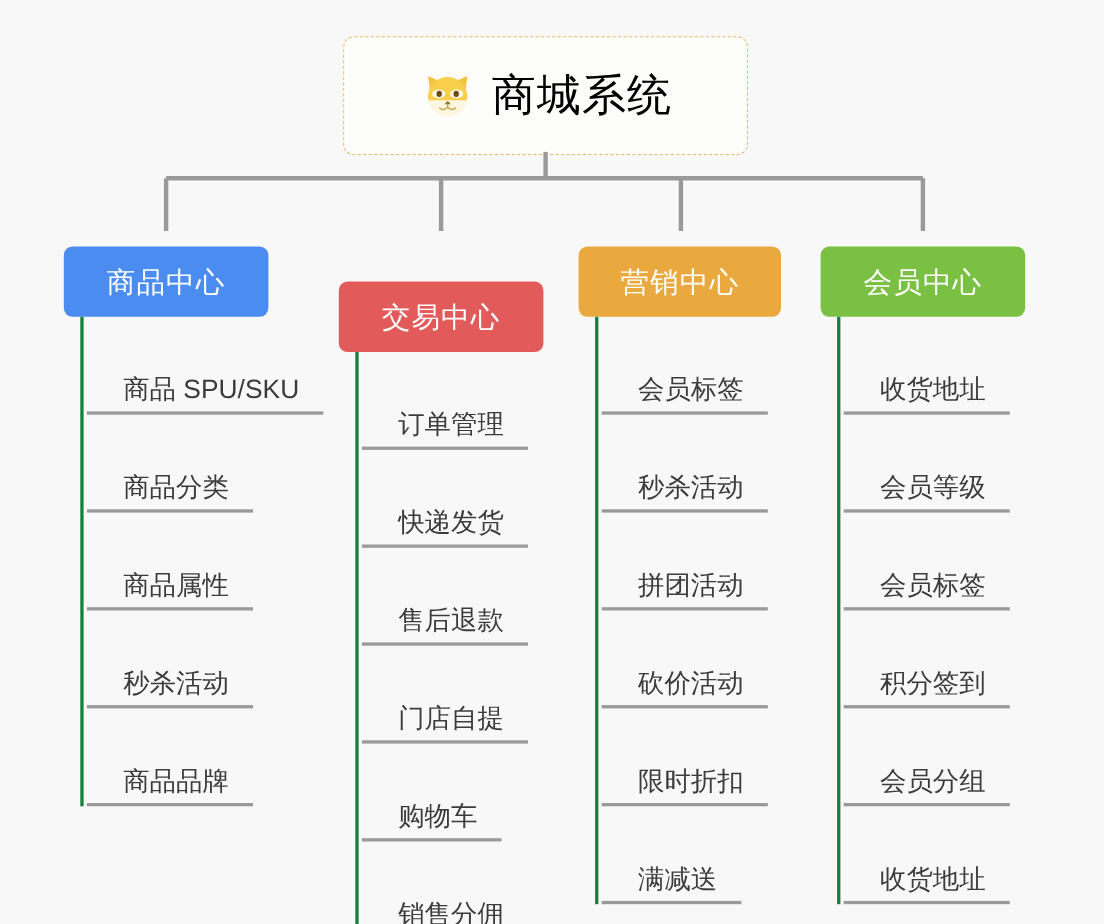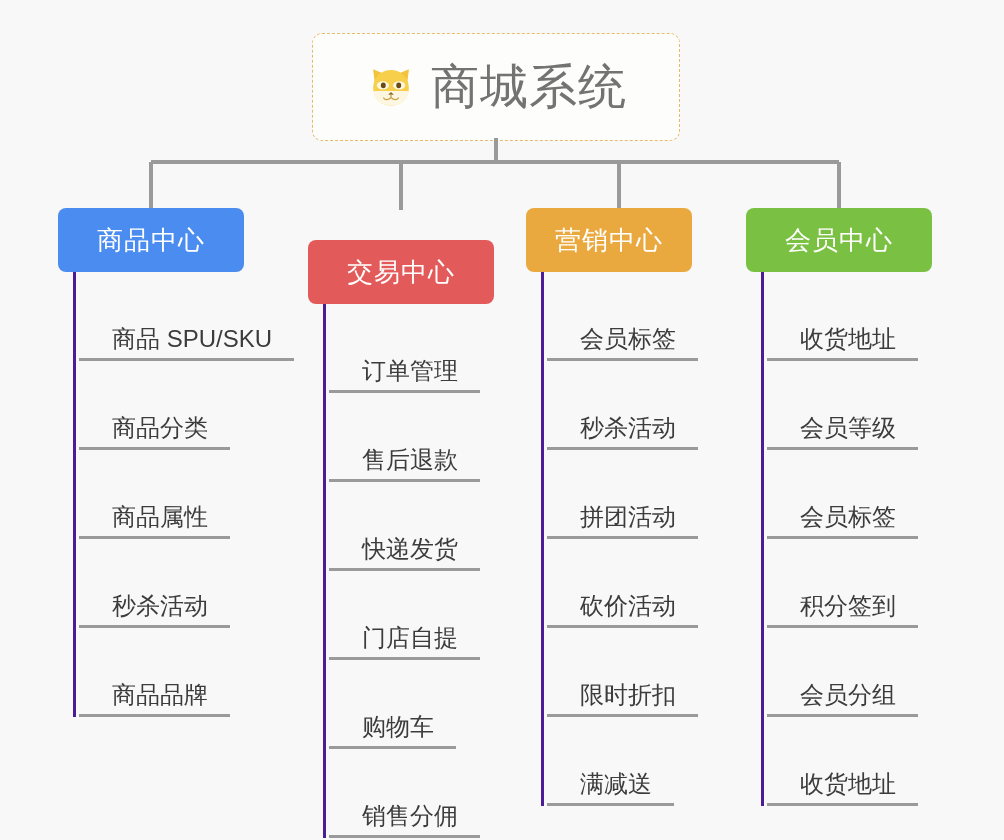--- a/index.html
+++ b/index.html
@@ -36,25 +36,26 @@
     justify-content: center;
     gap: 14px;
   }
   .root-icon {
     width: 52px;
     height: 52px;
     flex: 0 0 auto;
     display: block;
   }
   .root-title {
-    font-size: 48px;
+    font-size: 40px;
     line-height: 1;
-    color: #737373;
+    color: #000000;
     letter-spacing: 1px;
     white-space: nowrap;
+    font-family: Liberation Serif, serif;
   }
 
   
   .trunk-svg {
     position: absolute;
     left: 0;
     top: 138px;
     width: 1004px;
     height: 74px;
     pointer-events: none;
@@ -62,49 +63,49 @@
 
   
   .columns {
     position: absolute;
     left: 0;
     top: 208px;
     width: 1004px;
   }
   .column {
     position: absolute;
-    top: 0;
+    top: 16px;
     width: 222px;
   }
   .column.c0 { left: 58px; }
   .column.c1 { left: 308px; margin-top: 32px; }
   .column.c2 { left: 526px; }
   .column.c3 { left: 746px; }
 
   .cat-box {
     width: 186px;
     height: 64px;
     box-sizing: border-box;
     border-radius: 8px;
     display: flex;
     align-items: center;
     justify-content: center;
     color: #ffffff;
     font-size: 26px;
     letter-spacing: 1px;
     white-space: nowrap;
   }
-  .column.c2 .cat-box { width: 166px; }
+  .column.c2 .cat-box { width: 184px; }
 
   
   .leaves {
     position: relative;
     margin-left: 15px;
     padding-left: 3px;
-    border-left: 3px solid #4c1d95;
+    border-left: 3px solid #15803d;
   }
   .leaf {
     height: 89px;
     display: flex;
     align-items: flex-end;
     box-sizing: border-box;
   }
   .leaf-label {
     display: inline-block;
     font-size: 24px;
@@ -182,24 +183,24 @@
 
     <div class="column c1">
       <div class="cat-box" style="background:#e35a5a">
         <span>交易中心</span>
       </div>
       <div class="leaves">
         <div class="leaf">
             <span class="leaf-label">订单管理</span>
           </div>
         <div class="leaf">
+            <span class="leaf-label">快递发货</span>
+          </div>
+        <div class="leaf">
             <span class="leaf-label">售后退款</span>
-          </div>
-        <div class="leaf">
-            <span class="leaf-label">快递发货</span>
           </div>
         <div class="leaf">
             <span class="leaf-label">门店自提</span>
           </div>
         <div class="leaf">
             <span class="leaf-label">购物车</span>
           </div>
         <div class="leaf">
             <span class="leaf-label">销售分佣</span>
           </div>

